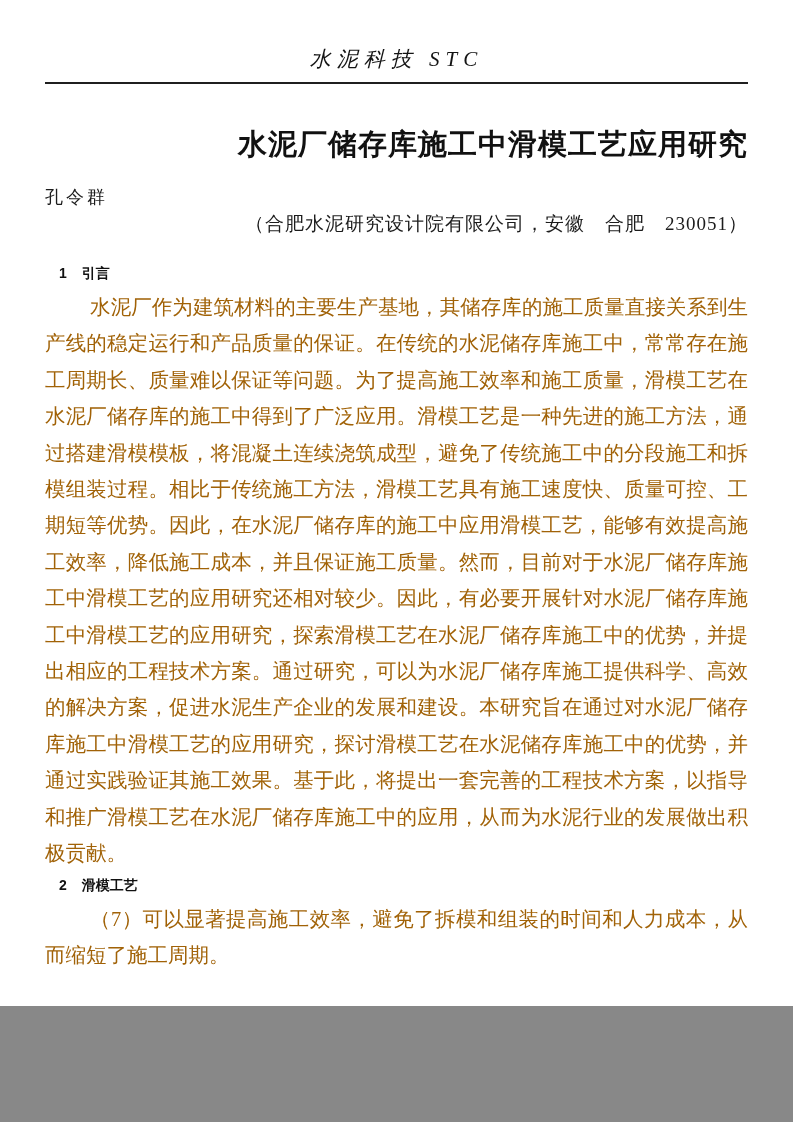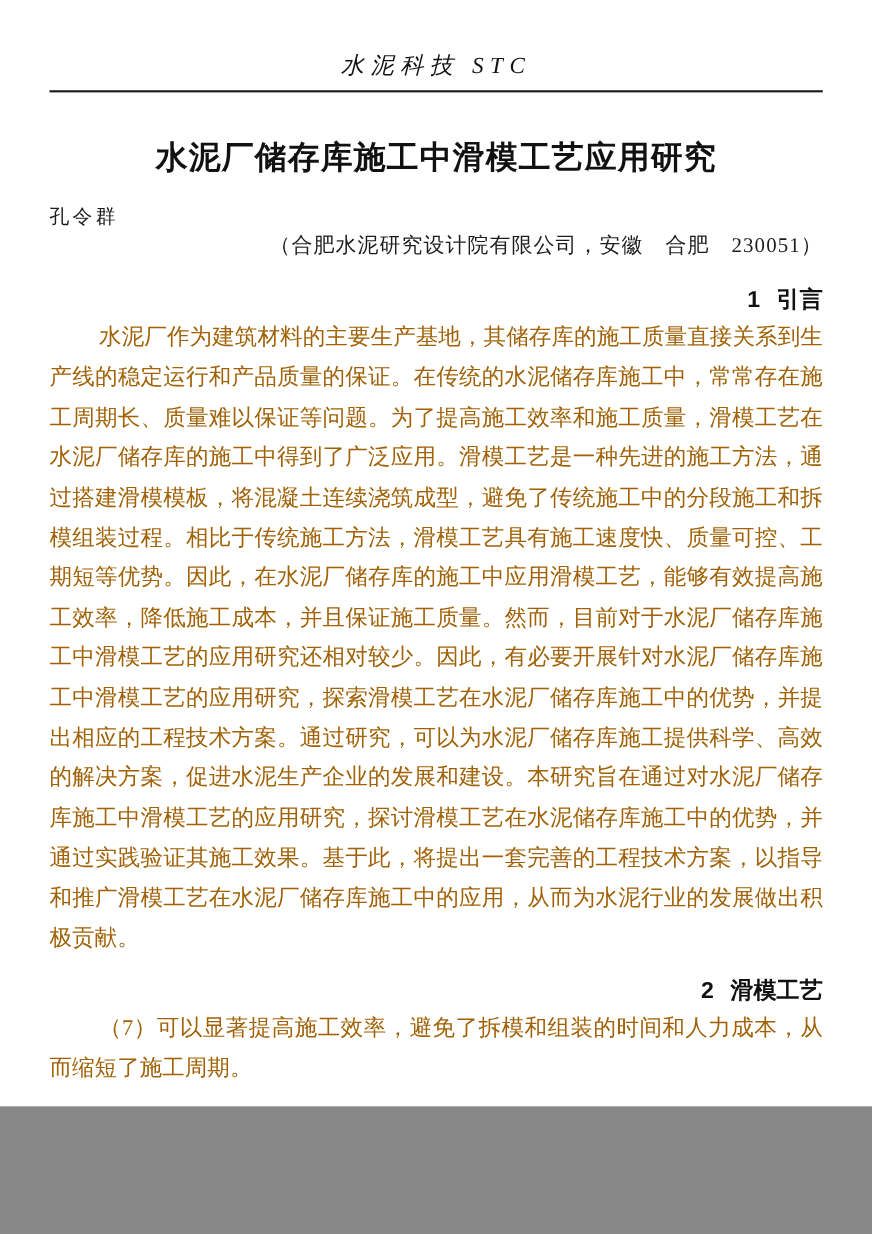--- a/index.html
+++ b/index.html
@@ -32,21 +32,21 @@
   }
   .header-rule {
     margin-top: 10px;
     border: 0;
     border-top: 2.5px solid #1f1f1f;
     height: 0;
   }
   
   .article-title {
     margin: 40px 0 0 0;
-    text-align: center;
+    text-align: right;
     font-family: "Liberation Sans", "DejaVu Sans", sans-serif;
     font-weight: bold;
     font-size: 29px;
     line-height: 40px;
     letter-spacing: 1px;
     color: #111;
   }
   .author {
     margin-top: 22px;
     text-align: left;
@@ -60,30 +60,29 @@
     font-size: 19px;
     line-height: 25px;
     letter-spacing: 1px;
   }
   
   .section-heading {
     margin: 24px 0 0 0;
     padding-left: 14px;
     font-family: "Liberation Sans", "DejaVu Sans", sans-serif;
     font-weight: bold;
-    font-size: 21px;
+    font-size: 14px;
     line-height: 26px;
     color: #111;
-    text-align: right;
   }
   .section-heading .sec-num {
     margin-right: 15px;
   }
   .section-heading.second {
-    margin-top: 16px;
+    margin-top: 0;
   }
   .body-para {
     margin: 3px 0 0 0;
     font-size: 20.5px;
     line-height: 36.4px;
     text-align: justify;
     text-indent: 2.2em;
     overflow-wrap: break-word;
     color: #a16207;
   }

